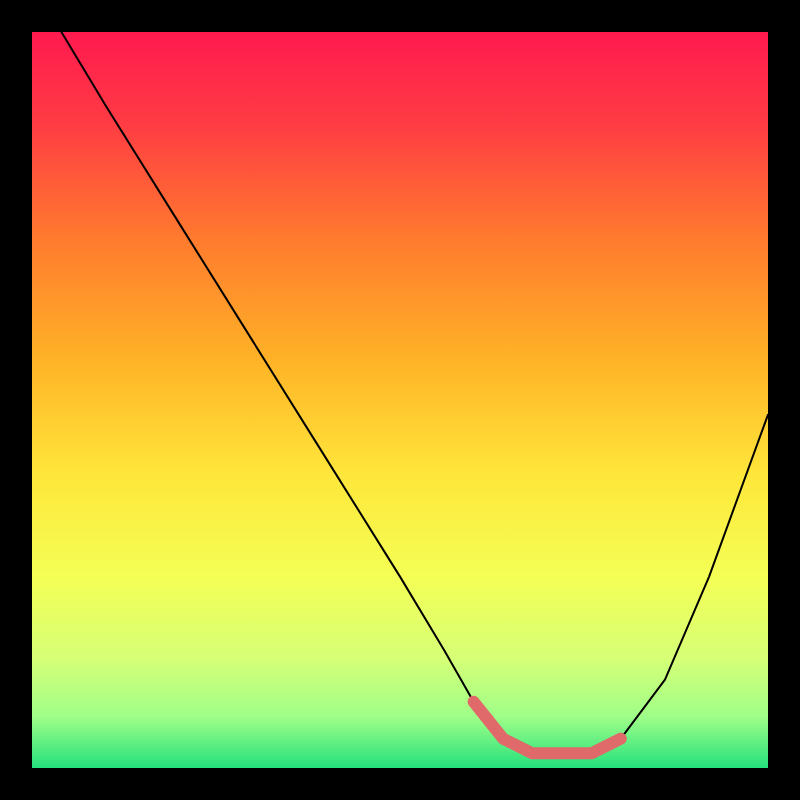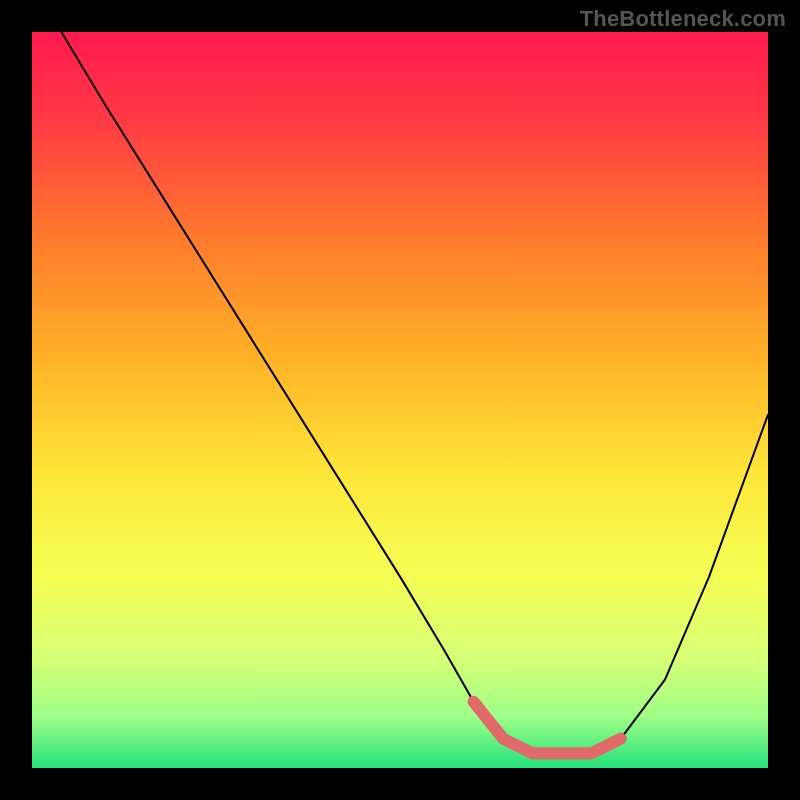--- a/index.html
+++ b/index.html
@@ -66,14 +66,13 @@
       </defs>
       <rect x="0" y="0" width="736" height="736" fill="url(#bg)"></rect>
     </svg>
 
     <svg class="curve" width="736" height="736" viewBox="0 0 736 736" preserveAspectRatio="none">
       <path id="series-0" fill="none" stroke="#000000" stroke-width="2" stroke-linecap="round" stroke-linejoin="round" d="M 29.4 0.0 L 73.6 73.6 L 147.2 191.4 L 220.8 309.1 L 294.4 426.9 L 368.0 544.6 L 412.2 618.2 L 441.6 669.8 L 471.0 706.6 L 500.5 721.3 L 529.9 721.3 L 559.4 721.3 L 588.8 706.6 L 633.0 647.7 L 677.1 544.6 L 736.0 382.7"></path>
       <path id="series-1" fill="none" stroke="#e06a6a" stroke-width="12" stroke-linecap="round" stroke-linejoin="round" d="M 441.6 669.8 L 471.0 706.6 L 500.5 721.3 L 529.9 721.3 L 559.4 721.3 L 588.8 706.6"></path>
     </svg>
   </div>
 
-  <div class="watermark">TheBottleneck.com</div>
 </div>
 
 </body></html>

